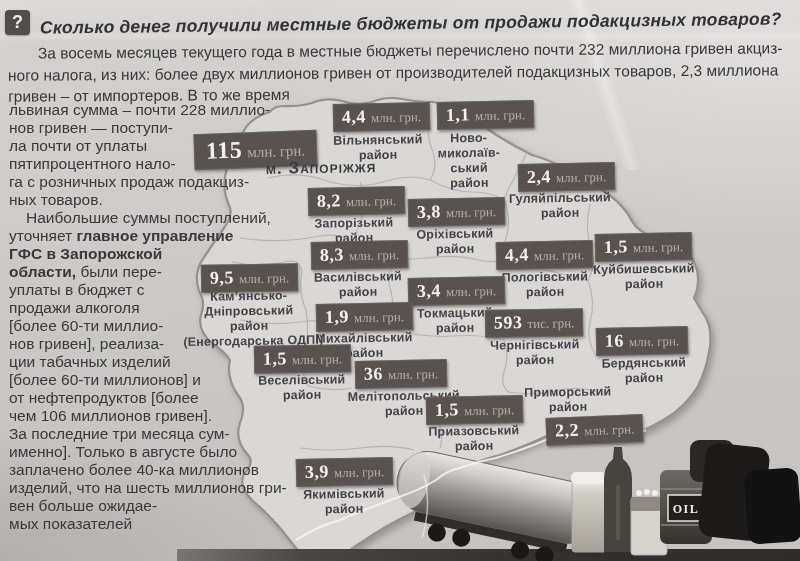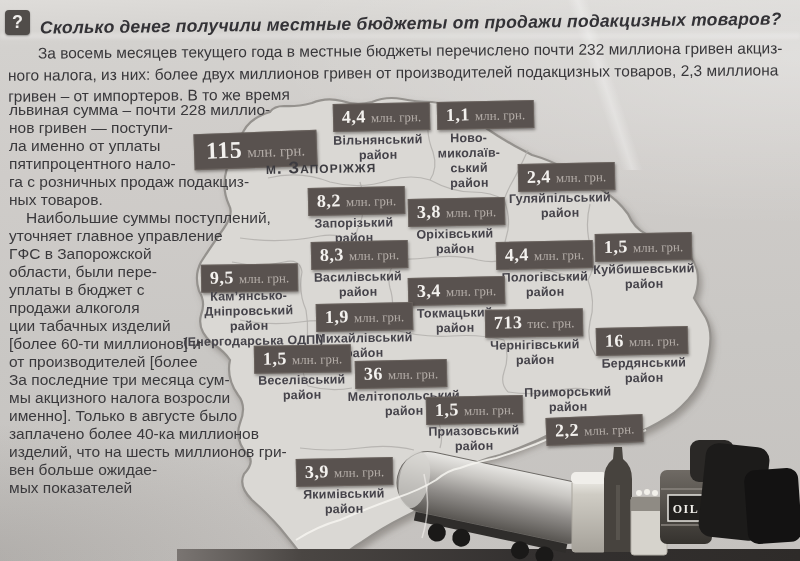--- a/index.html
+++ b/index.html
@@ -23,21 +23,21 @@
     font-size:17.5px;color:#333236;letter-spacing:.2px;transform:rotate(-.7deg);z-index:9;white-space:nowrap;}
   
   .intro{position:absolute;left:8px;top:42px;width:790px;font-size:15.5px;color:#38373a;
     transform:rotate(-.4deg);z-index:7;}
   .intro .ln{height:21.5px;white-space:nowrap;}
   .intro .ln.first{text-indent:30px;}
   
   .col{position:absolute;left:9px;top:101px;font-size:15.5px;color:#3a393c;z-index:7;}
   .col .ln{height:18px;white-space:nowrap;}
   .col .ln.indent{padding-left:17px;}
-  .b{font-weight:normal;}
+  .b{font-weight:bold;}
   
   svg{position:absolute;left:0;top:0;}
   #map-svg{z-index:2;}
   #overlay-svg{z-index:5;pointer-events:none;}
   .oblast{fill:#dad8d4;stroke:#95928e;stroke-width:2.2;}
   .bord{fill:none;stroke:#b2afab;stroke-width:1.2;opacity:.85;}
   .coast{fill:none;stroke:rgba(246,244,240,.85);stroke-width:2;}
   .coast2{fill:none;stroke:rgba(246,244,240,.6);stroke-width:1.5;}
   
   .badge{position:absolute;background:#59524f;color:#f3f1ee;padding:2px 8px 3px;white-space:nowrap;
@@ -166,35 +166,37 @@
 
   <div class="intro">
     <div class="ln first">За восемь месяцев текущего года в местные бюджеты перечислено почти 232 миллиона гривен акциз-</div>
     <div class="ln">ного налога, из них: более двух миллионов гривен от производителей подакцизных товаров, 2,3 миллиона</div>
     <div class="ln">гривен – от импортеров. В то же время</div>
   </div>
 
   <div class="col">
     <div class="ln">львиная сумма – почти 228 миллио-</div>
     <div class="ln">нов гривен — поступи-</div>
-    <div class="ln">ла именно от уплаты</div>
+    <div class="ln">ла почти от уплаты</div>
     <div class="ln">пятипроцентного нало-</div>
     <div class="ln">га с розничных продаж подакциз-</div>
     <div class="ln">ных товаров.</div>
     <div class="ln indent">Наибольшие суммы поступлений,</div>
     <div class="ln"><span>уточняет </span><span class="b">главное управление</span></div>
     <div class="ln b">ГФС в Запорожской</div>
     <div class="ln"><span class="b">области,</span><span> были пере-</span></div>
     <div class="ln">уплаты в бюджет с</div>
     <div class="ln">продажи алкоголя</div>
+    <div class="ln">[более 60-ти миллио-</div>
+    <div class="ln">нов гривен], реализа-</div>
     <div class="ln">ции табачных изделий</div>
     <div class="ln">[более 60-ти миллионов] и</div>
-    <div class="ln">от производителей [более</div>
+    <div class="ln">от нефтепродуктов [более</div>
+    <div class="ln">чем 106 миллионов гривен].</div>
     <div class="ln">За последние три месяца сум-</div>
-    <div class="ln">мы акцизного налога возросли</div>
     <div class="ln">именно]. Только в августе было</div>
     <div class="ln">заплачено более 40-ка миллионов</div>
     <div class="ln">изделий, что на шесть миллионов гри-</div>
     <div class="ln">вен больше ожидае-</div>
     <div class="ln">мых показателей</div>
   </div>
 
   <div class="badge big" style="left:194px;top:132px;transform:rotate(-2deg);"><span class="amt">115</span><span class="unit">млн. грн.</span></div>
   <div class="city-label" style="left:266px;top:158px;">м. Запоріжжя</div>
 
@@ -261,21 +263,21 @@
       <span>район</span>
       <span>(Енергодарська ОДПІ)</span>
     </div>
 
   <div class="badge" style="left:316px;top:303px;"><span class="amt">1,9</span><span class="unit">млн. грн.</span></div>
   <div class="dlabel" style="left:310px;top:331px;width:108px;">
       <span>Михайлівський</span>
       <span>район</span>
     </div>
 
-  <div class="badge" style="left:485px;top:309px;transform:rotate(-1deg);"><span class="amt">713</span><span class="unit">тис. грн.</span></div>
+  <div class="badge" style="left:485px;top:309px;transform:rotate(-1deg);"><span class="amt">593</span><span class="unit">тис. грн.</span></div>
   <div class="dlabel" style="left:480px;top:338px;width:110px;">
       <span>Чернігівський</span>
       <span>район</span>
     </div>
 
   <div class="badge" style="left:596px;top:327px;"><span class="amt">16</span><span class="unit">млн. грн.</span></div>
   <div class="dlabel" style="left:590px;top:356px;width:108px;">
       <span>Бердянський</span>
       <span>район</span>
     </div>

